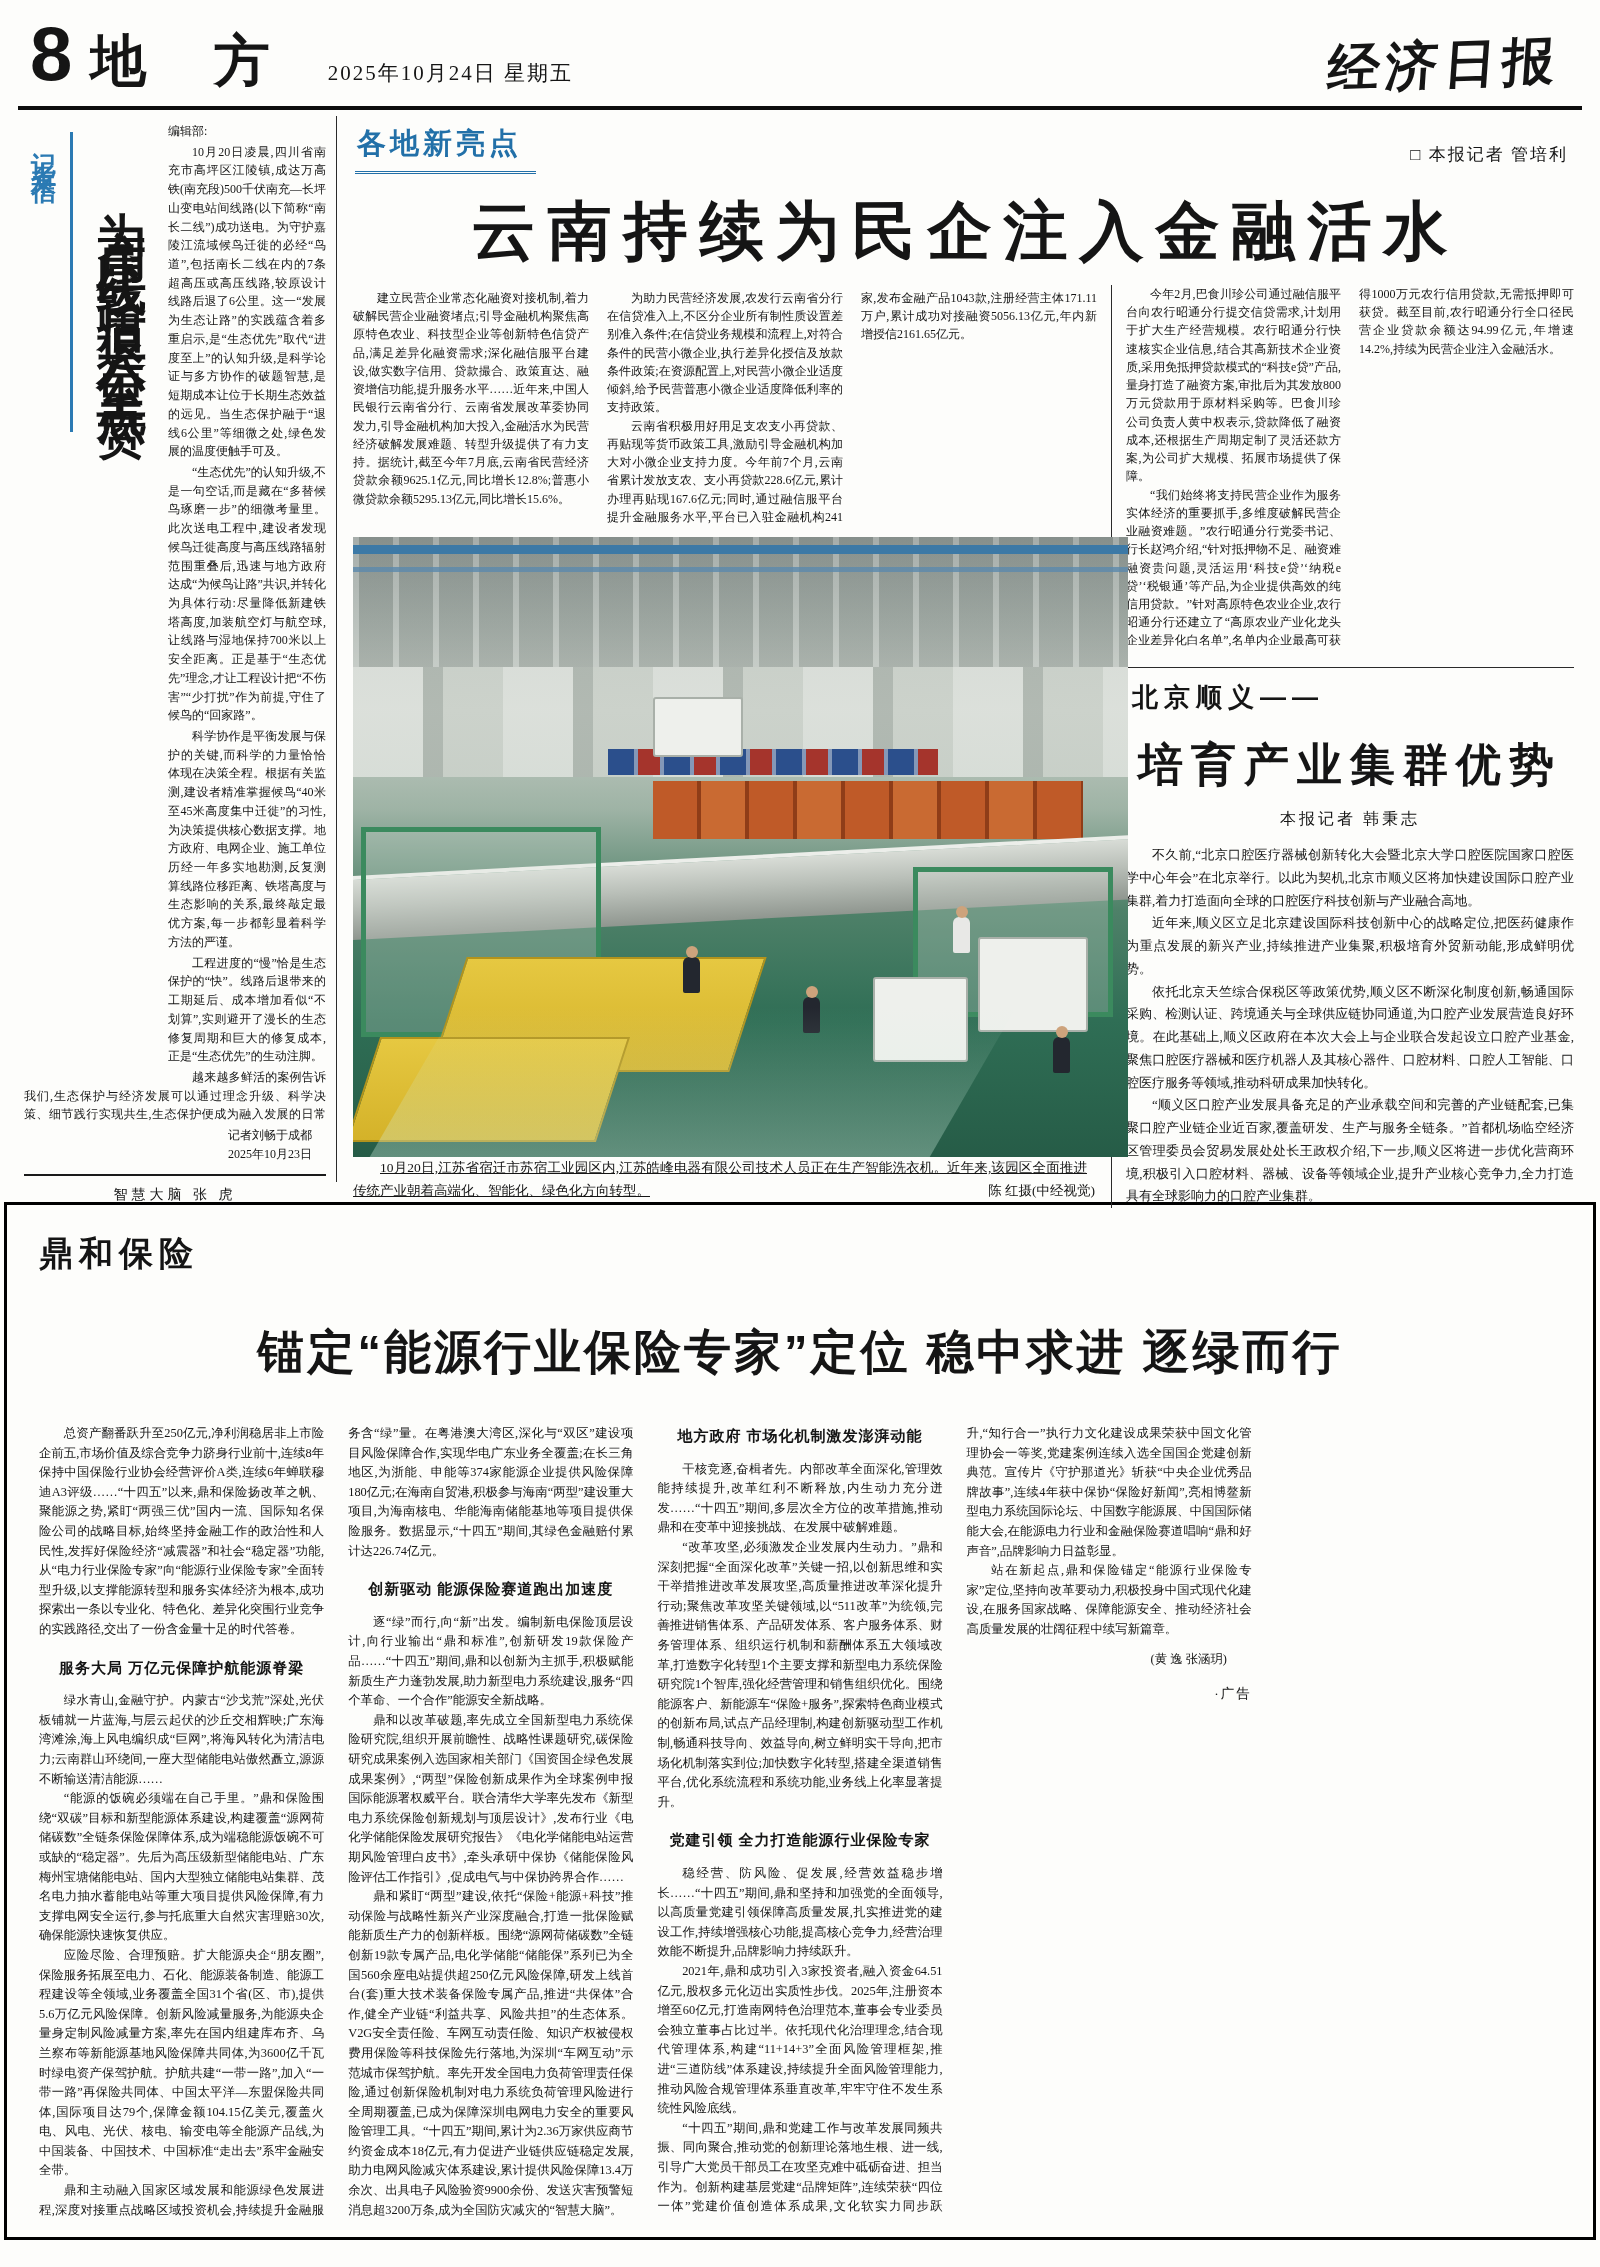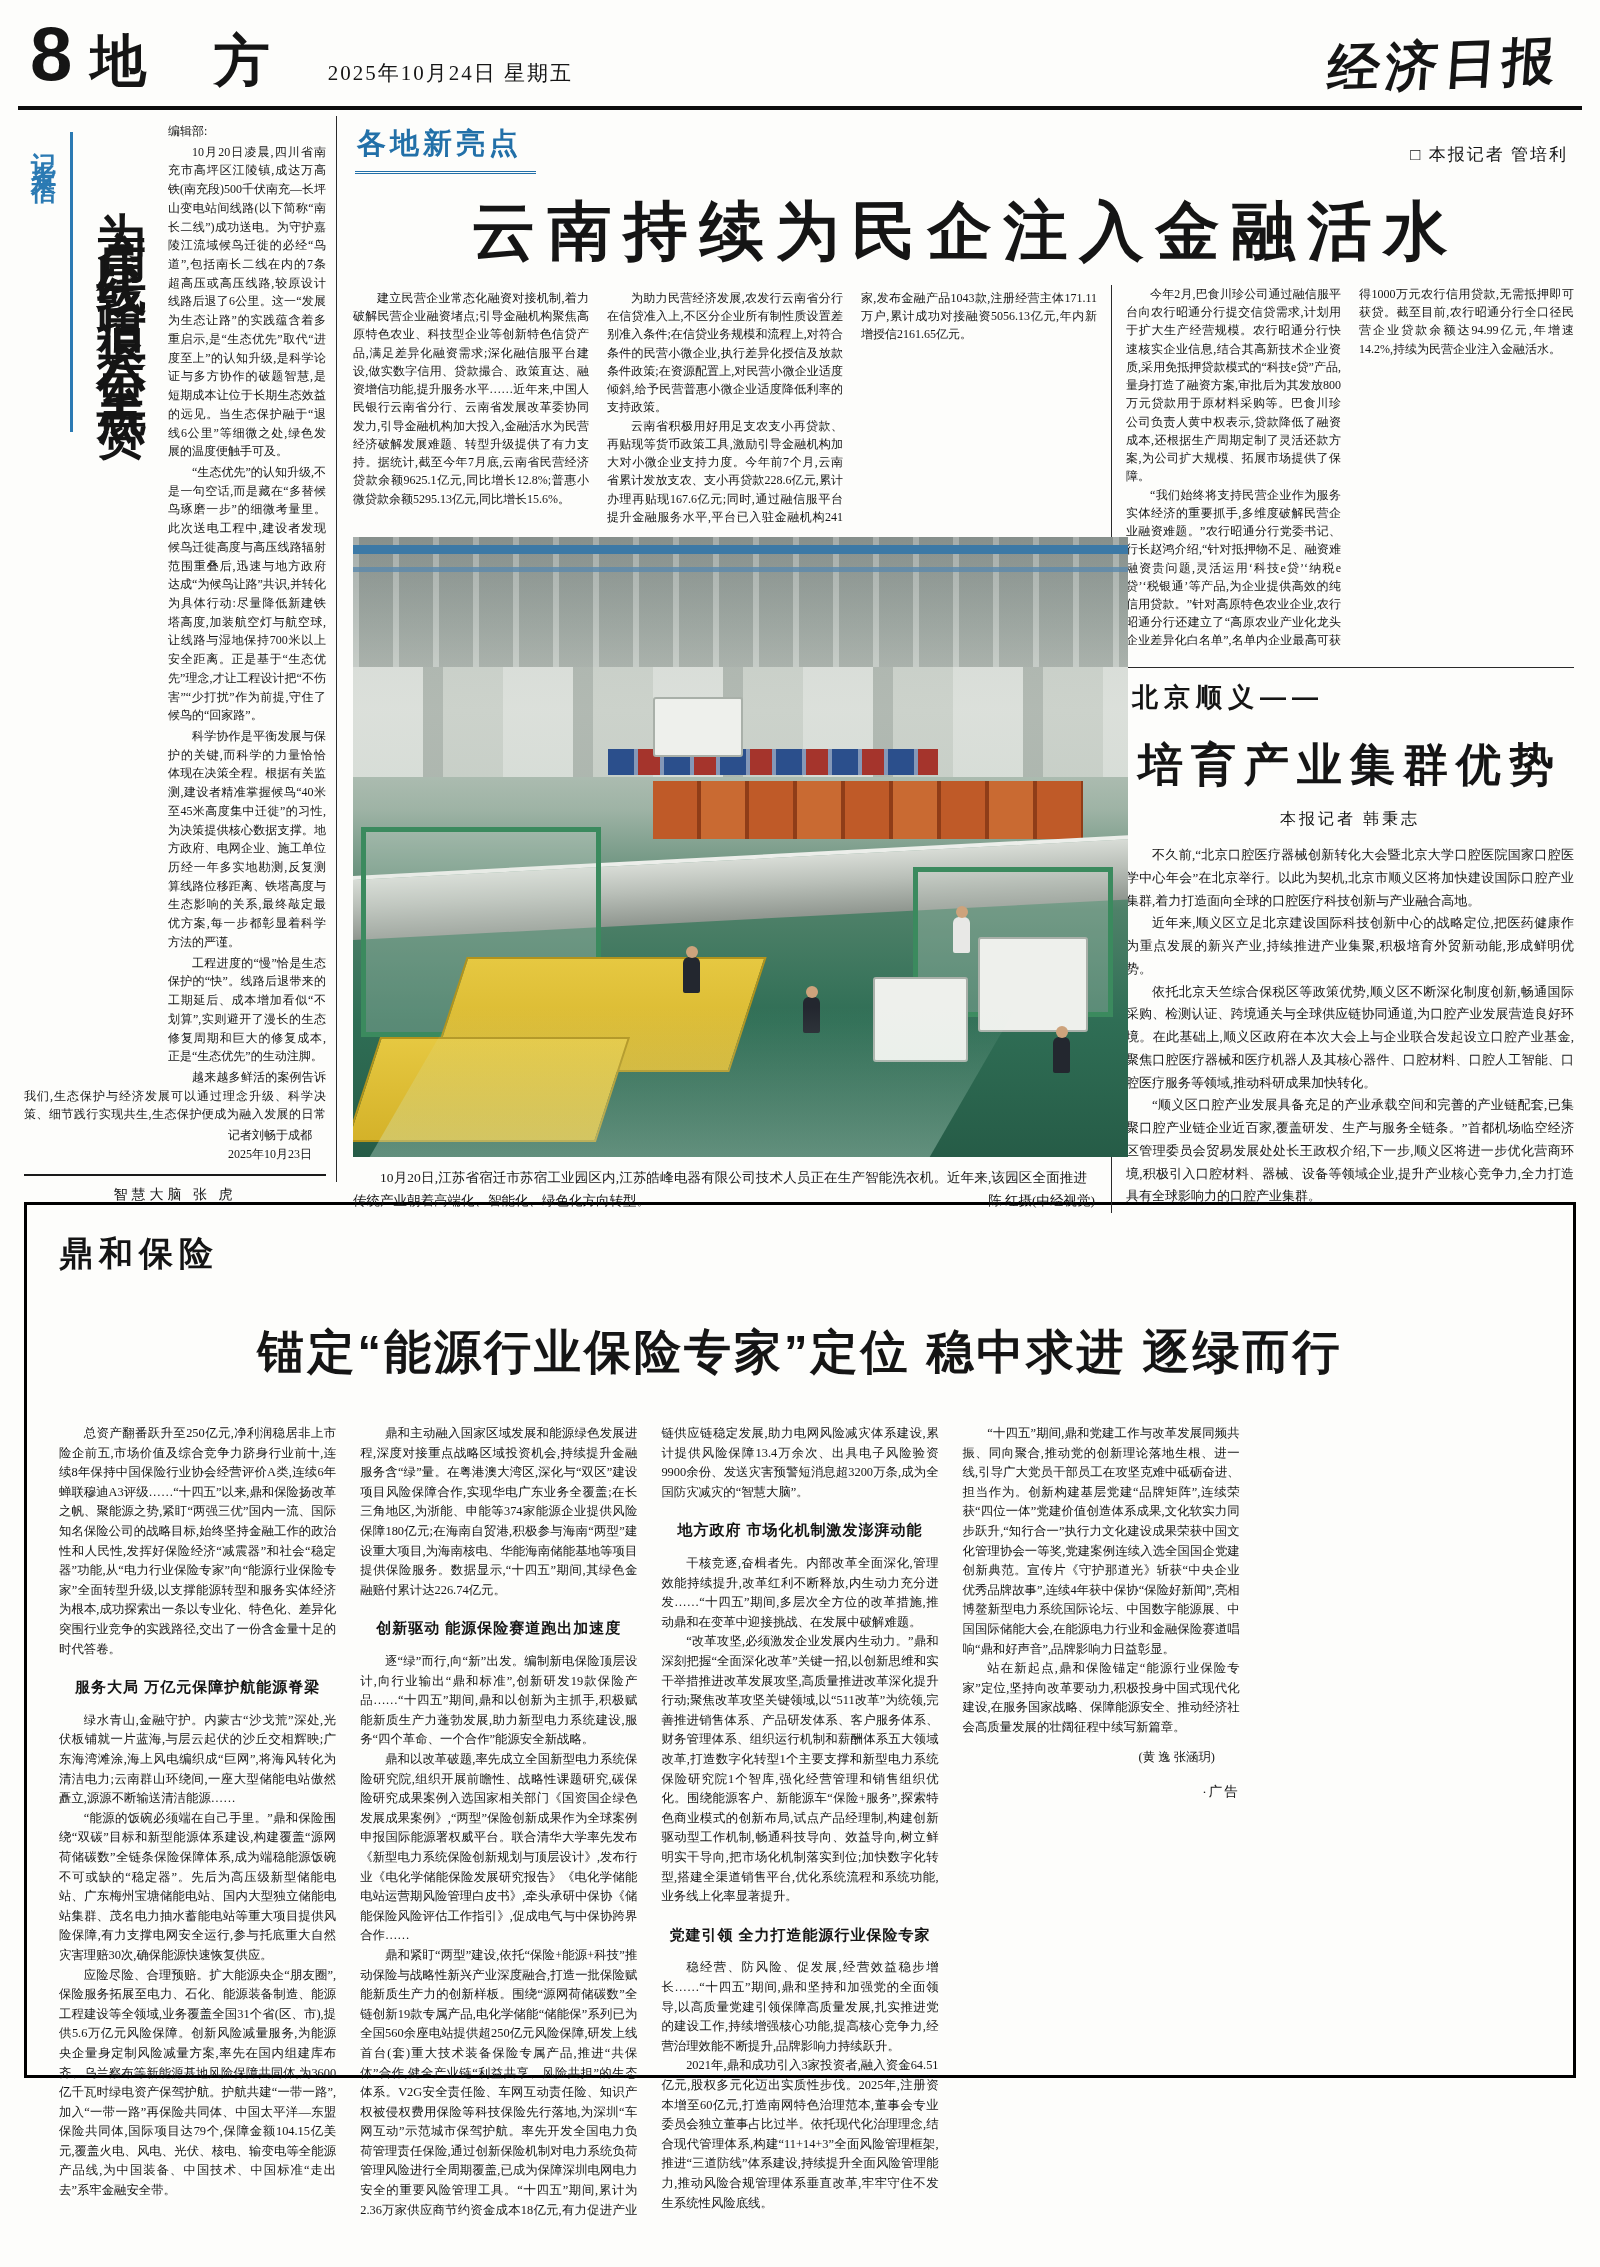--- a/index.html
+++ b/index.html
@@ -70,34 +70,34 @@
                  background:linear-gradient(180deg,#d8dcd6 0%,#b9bfb8 45%,#8f968f 100%); border-top:4px solid #eceeea; }
   .ph-rack { position:absolute; border:5px solid #3b8a5e; background:rgba(220,228,220,.25); }
   .ph-table { position:absolute; background:linear-gradient(180deg,#e6c841 0%,#d4b229 100%); transform:skewX(-18deg); border:2px solid #b2931c; }
   .ph-machine { position:absolute; background:#eef0ec; border:2px solid #a9b0a9; border-radius:3px; }
   .ph-worker { position:absolute; width:17px; height:36px; background:#23272f; border-radius:6px 6px 2px 2px; }
   .ph-worker .head { position:absolute; top:-11px; left:3px; width:12px; height:12px; border-radius:50%; background:#cda37c; }
   .ph-worker.white { background:#e8e8e6; }
   .ph-glare { position:absolute; left:60px; bottom:0; width:560px; height:150px;
               background:linear-gradient(180deg,rgba(255,255,255,0) 0%,rgba(210,240,225,.35) 100%); transform:skewX(-30deg); }
 
-  .caption-wrap { position:relative; margin-top:10px; font-size:13.5px; line-height:1.7; }
+  .caption-wrap { position:relative; font-size:13.5px; line-height:1.7;text-decoration:underline; }
   .caption { text-indent:2em; text-align:justify; padding-right:10px; }
   .photo-credit { position:absolute; right:2px; bottom:0; font-size:13.5px; }
 
   
   .shunyi-rule { border:none; border-top:1px solid #2a2a2a; margin:16px 0 12px; }
   .shunyi-kicker { font-family:"Liberation Sans","DejaVu Sans",sans-serif; font-size:26px; font-weight:600; letter-spacing:6px; padding-left:6px; }
   .shunyi-headline { font-family:"Liberation Sans","DejaVu Sans",sans-serif; font-size:45px; font-weight:900; text-align:center; letter-spacing:8px; margin:20px 0 14px; }
   .shunyi-byline { text-align:center; font-size:16px; letter-spacing:3px; margin-bottom:14px; }
   .shunyi-body { font-size:13px; line-height:1.75; text-align:justify; }
   .shunyi-body p { text-indent:2em; }
 
   
-  .adbox { margin:14px 24px 0; border:3px solid #000; height:876px; padding:26px 32px 0; }
+  .adbox { margin:14px 4px 0; border:3px solid #000; height:1038px; padding:26px 32px 0; }
   .ad-brand { font-family:"Liberation Sans","DejaVu Sans",sans-serif; font-size:34px; font-weight:900; letter-spacing:6px; }
   .ad-headline { font-family:"Liberation Sans","DejaVu Sans",sans-serif; font-size:47px; font-weight:900;
                  text-align:center; letter-spacing:3px; margin:44px 0 40px; }
   .ad-body { column-count:5; column-gap:24px; column-fill:auto; height:800px; overflow:hidden;
              font-size:12.4px; line-height:1.58; text-align:justify; }
   .ad-body p { text-indent:2em; }
   .ad-body h3 { font-family:"Liberation Sans","DejaVu Sans",sans-serif; font-size:15px; font-weight:800;
                 text-align:center; margin:16px 0 12px; break-inside:avoid; letter-spacing:1px; }
   .ad-credit { text-indent:0 !important; text-align:right; padding-right:2em; margin-top:10px; }
   .ad-mark { text-indent:0 !important; text-align:right; margin-top:14px; font-size:13.5px; letter-spacing:2px; }

